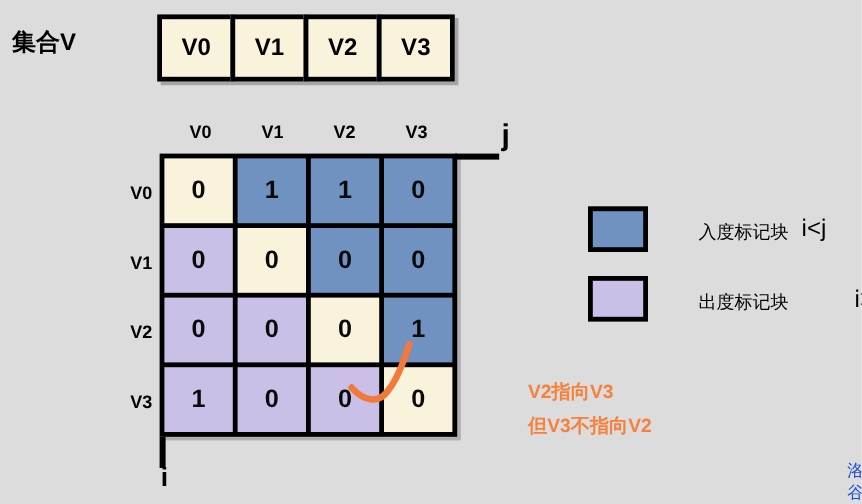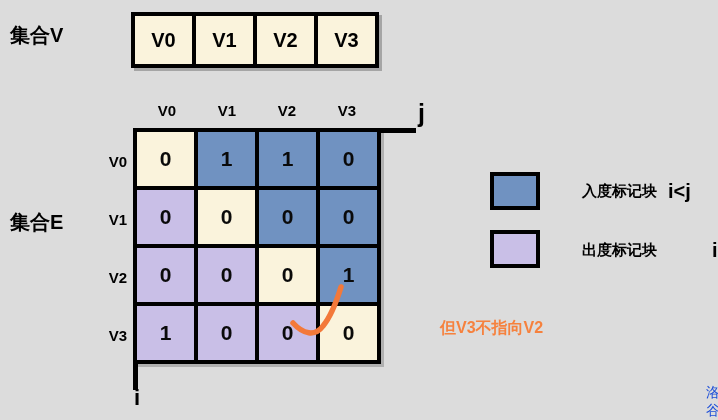--- a/index.html
+++ b/index.html
@@ -104,23 +104,23 @@
     position: absolute;
     width: 42px;
     height: 30px;
     border: 4px solid #000;
   }
   #legend-box-in  { left: 490px; top: 172px; background: #7092c1; }
   #legend-box-out { left: 490px; top: 230px; background: #c9bfe7; }
   .legend-text {
     position: absolute;
     white-space: nowrap;
-    font-weight: bold;
-    display: flex;
-    align-items: center;
+    font-weight: normal;
+    display: flex;
+    align-items: flex-end;
   }
   #legend-text-in  { left: 582px; top: 180px; }
   #legend-text-out { left: 582px; top: 239px; gap: 44px; }
   .legend-text .lab  { font-size: 15px; }
   .legend-text .cond { font-size: 20px; margin-left: 11px; }
 
   .annotation {
     position: absolute;
     left: 440px;
     top: 314px;
@@ -149,21 +149,20 @@
 <div class="canvas">
 
   <div id="setv-label" class="section-label">集合V</div>
   <div class="setv-row">
       <div class="setv-cell">V0</div>
       <div class="setv-cell">V1</div>
       <div class="setv-cell">V2</div>
       <div class="setv-cell">V3</div>
     </div>
 
-  <div id="sete-label" class="section-label">集合E</div>
 
   <div class="col-headers">
       <span>V0</span>
       <span>V1</span>
       <span>V2</span>
       <span>V3</span>
     </div>
   <div class="row-headers">
       <div>V0</div>
       <div>V1</div>
@@ -200,20 +199,21 @@
       <span class="cond">i&lt;j</span>
   </div>
 
   <div id="legend-box-out" class="legend-box"></div>
   <div id="legend-text-out" class="legend-text">
     <span class="lab">出度标记块</span>
       <span class="cond">i&gt;j</span>
   </div>
 
   <div class="annotation">
+    <div>V2指向V3</div>
     <div>但V3不指向V2</div>
   </div>
 
   <svg id="arrow-svg" width="718" height="420">
     <path id="arrow-path" fill="none" stroke-width="5.5" stroke-linecap="round" d="M293,323 C303,334 315,337 323,326 C332,315 337,300 341,287" stroke="#f3793a"></path>
   </svg>
 
   <div id="watermark">洛谷</div>
 </div>
 

